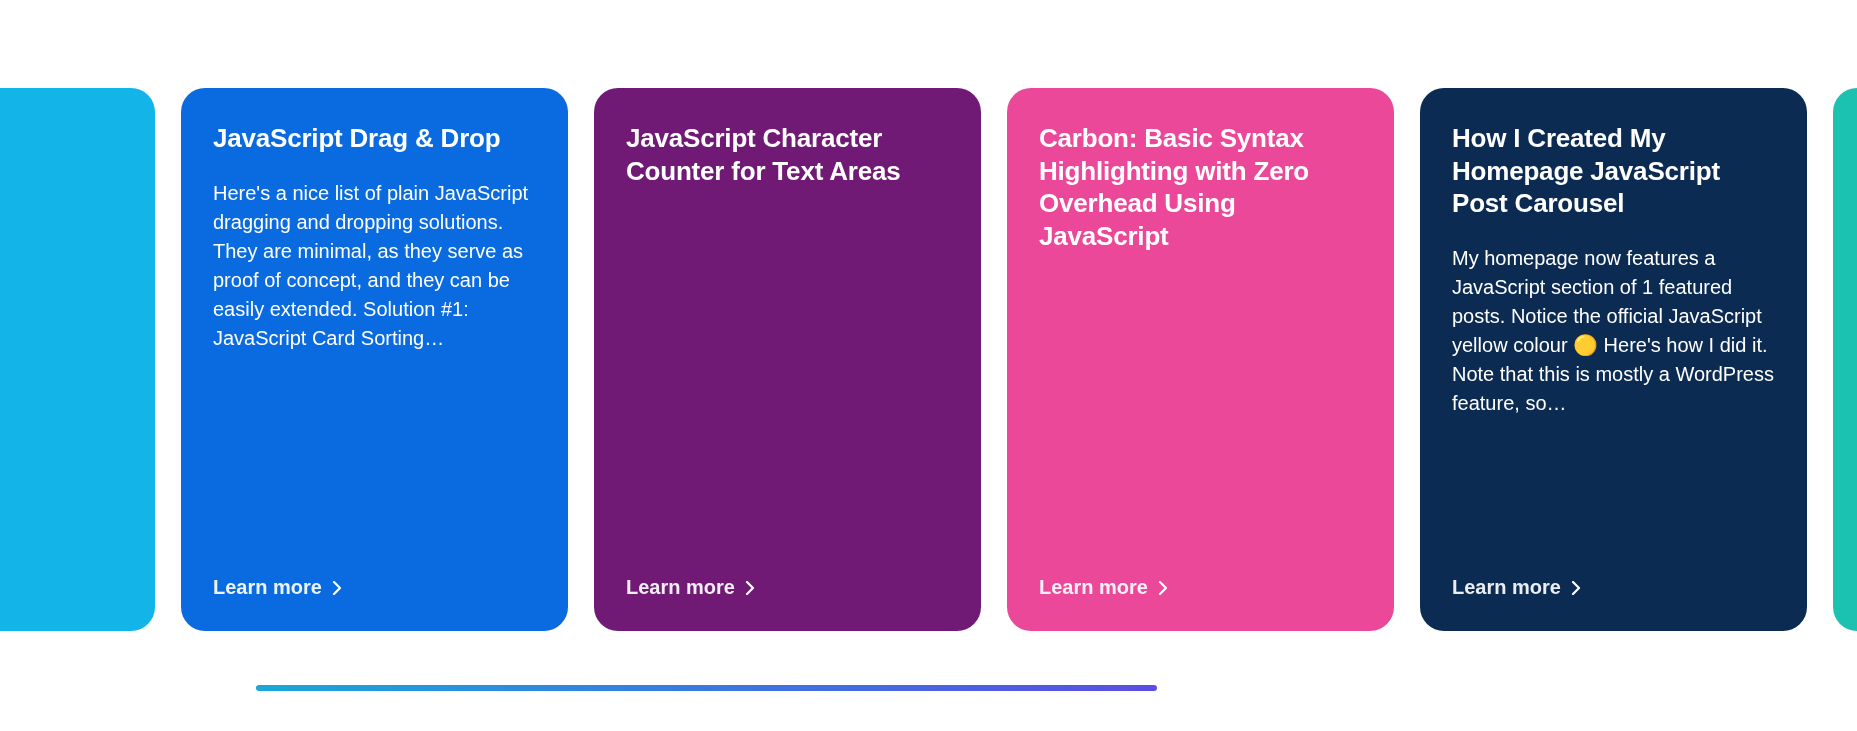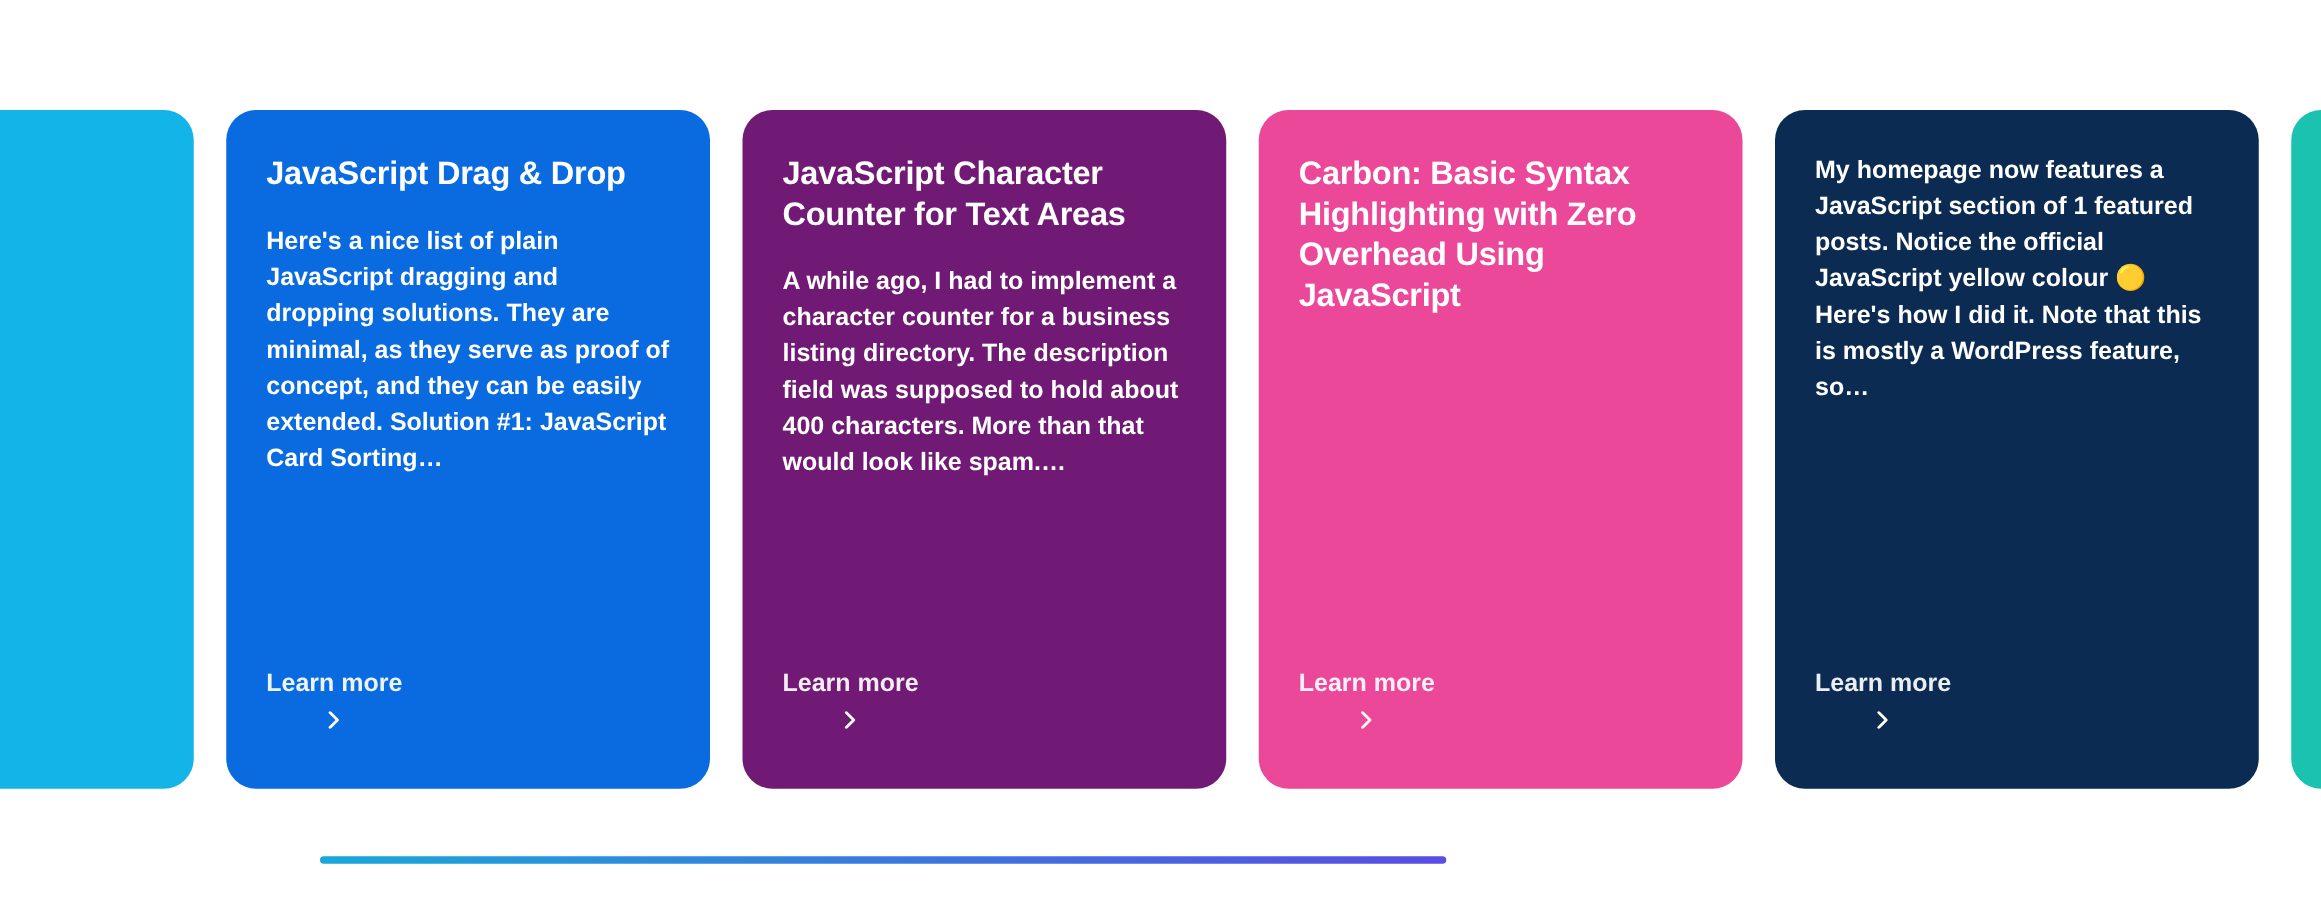--- a/index.html
+++ b/index.html
@@ -38,34 +38,33 @@
   .card-title {
     font-size: 26px;
     font-weight: 800;
     line-height: 1.25;
     margin-bottom: 24px;
     letter-spacing: -0.2px;
   }
   .card-excerpt {
     font-size: 20px;
     line-height: 1.45;
-    font-weight: 700;
+    font-weight: 400;
   }
   .card-link {
     position: absolute;
     left: 32px;
-    bottom: 48px;
+    bottom: 32px;
     display: inline-flex;
     align-items: center;
     gap: 10px;
     font-size: 20px;
     font-weight: 600;
     color: rgba(255,255,255,0.92);
     cursor: pointer;
-    flex-direction: column;
   }
   .card-link .chev {
     display: inline-block;
   }
   .card-link .chev svg { display:block; }
 
   .scrollbar-track {
     position: absolute;
     left: 256px;
     right: 700px;
@@ -102,21 +101,20 @@
         <span class="chev">
           <svg width="10" height="14" viewBox="0 0 10 14">
               <path d="M2 1 L8 7 L2 13" stroke="white" stroke-width="2.2" fill="none" stroke-linecap="round" stroke-linejoin="round"></path>
             </svg>
         </span>
       </a>
     </div>
 
     <div class="card" style="background:#701a75">
       <h3 class="card-title">JavaScript Character Counter for Text Areas</h3>
-      <p class="card-excerpt">A while ago, I had to implement a character counter for a business listing directory. The description field was supposed to hold about 400 characters. More than that would look like spam.…</p>
       <a class="card-link">
         <span>Learn more</span>
         <span class="chev">
           <svg width="10" height="14" viewBox="0 0 10 14">
               <path d="M2 1 L8 7 L2 13" stroke="white" stroke-width="2.2" fill="none" stroke-linecap="round" stroke-linejoin="round"></path>
             </svg>
         </span>
       </a>
     </div>
 
@@ -126,20 +124,21 @@
         <span>Learn more</span>
         <span class="chev">
           <svg width="10" height="14" viewBox="0 0 10 14">
               <path d="M2 1 L8 7 L2 13" stroke="white" stroke-width="2.2" fill="none" stroke-linecap="round" stroke-linejoin="round"></path>
             </svg>
         </span>
       </a>
     </div>
 
     <div class="card" style="background:#0c2b52">
+      <h3 class="card-title">How I Created My Homepage JavaScript Post Carousel</h3>
       <p class="card-excerpt">My homepage now features a JavaScript section of 1 featured posts. Notice the official JavaScript yellow colour 🟡 Here's how I did it. Note that this is mostly a WordPress feature, so…</p>
       <a class="card-link">
         <span>Learn more</span>
         <span class="chev">
           <svg width="10" height="14" viewBox="0 0 10 14">
               <path d="M2 1 L8 7 L2 13" stroke="white" stroke-width="2.2" fill="none" stroke-linecap="round" stroke-linejoin="round"></path>
             </svg>
         </span>
       </a>
     </div>

